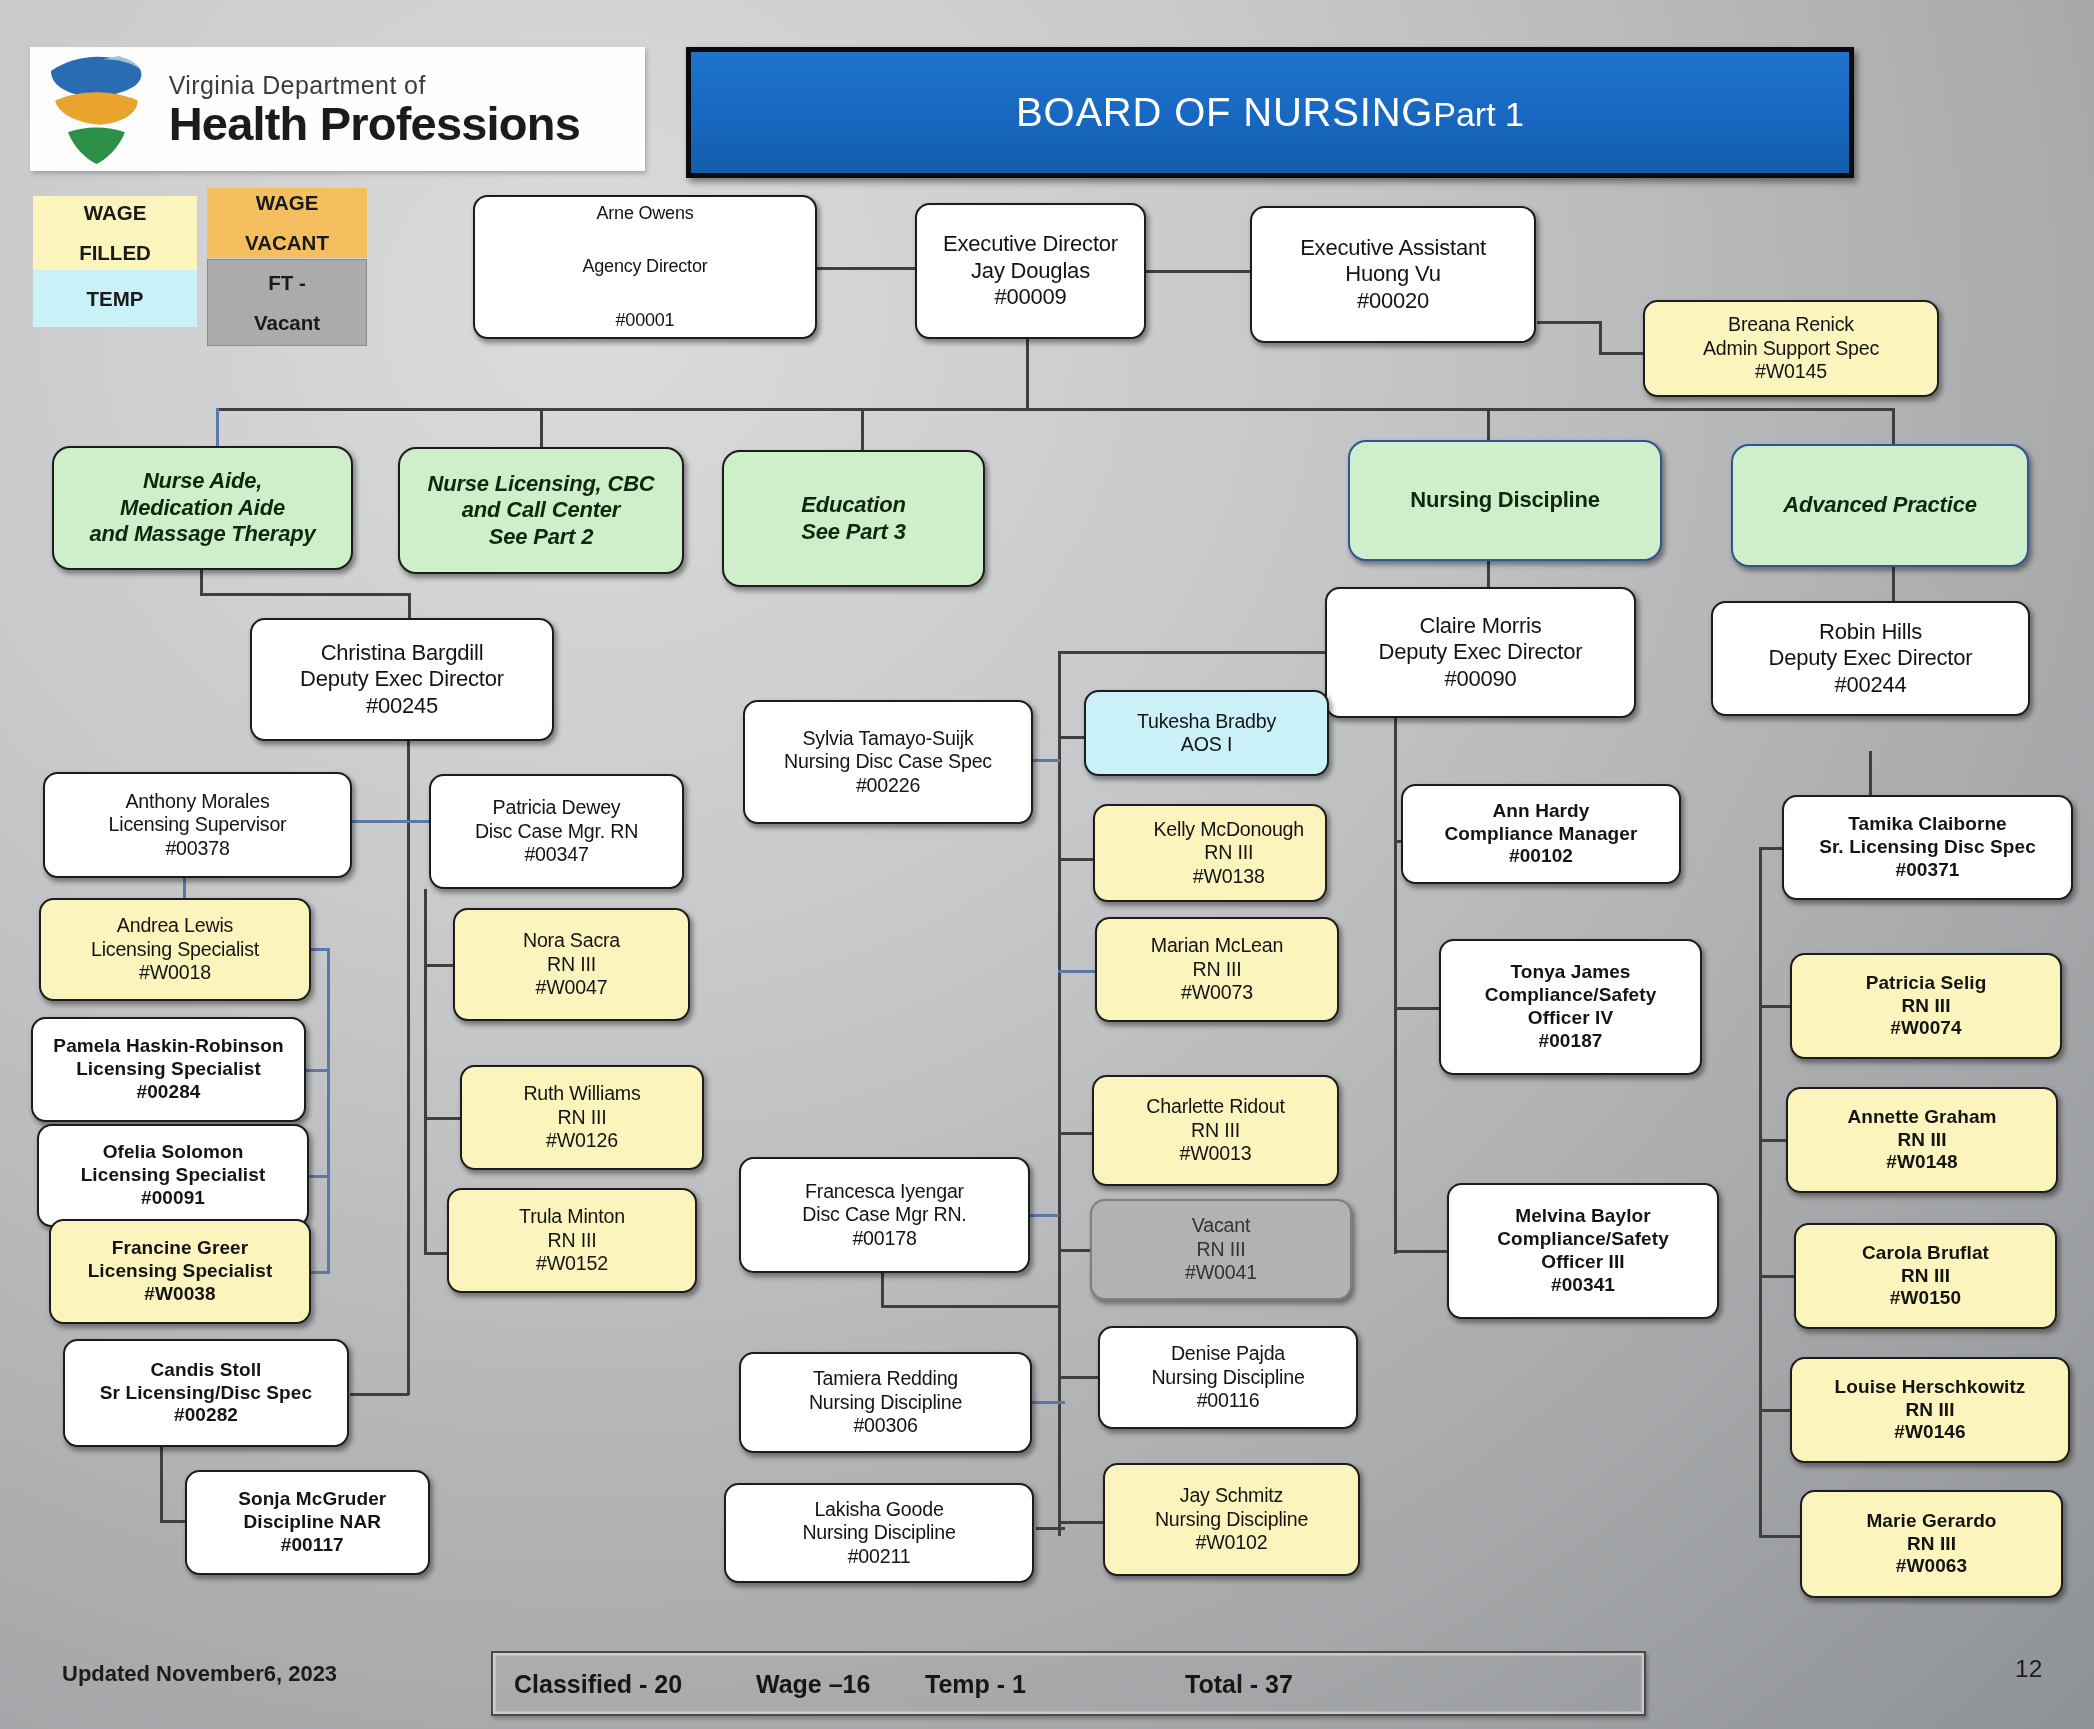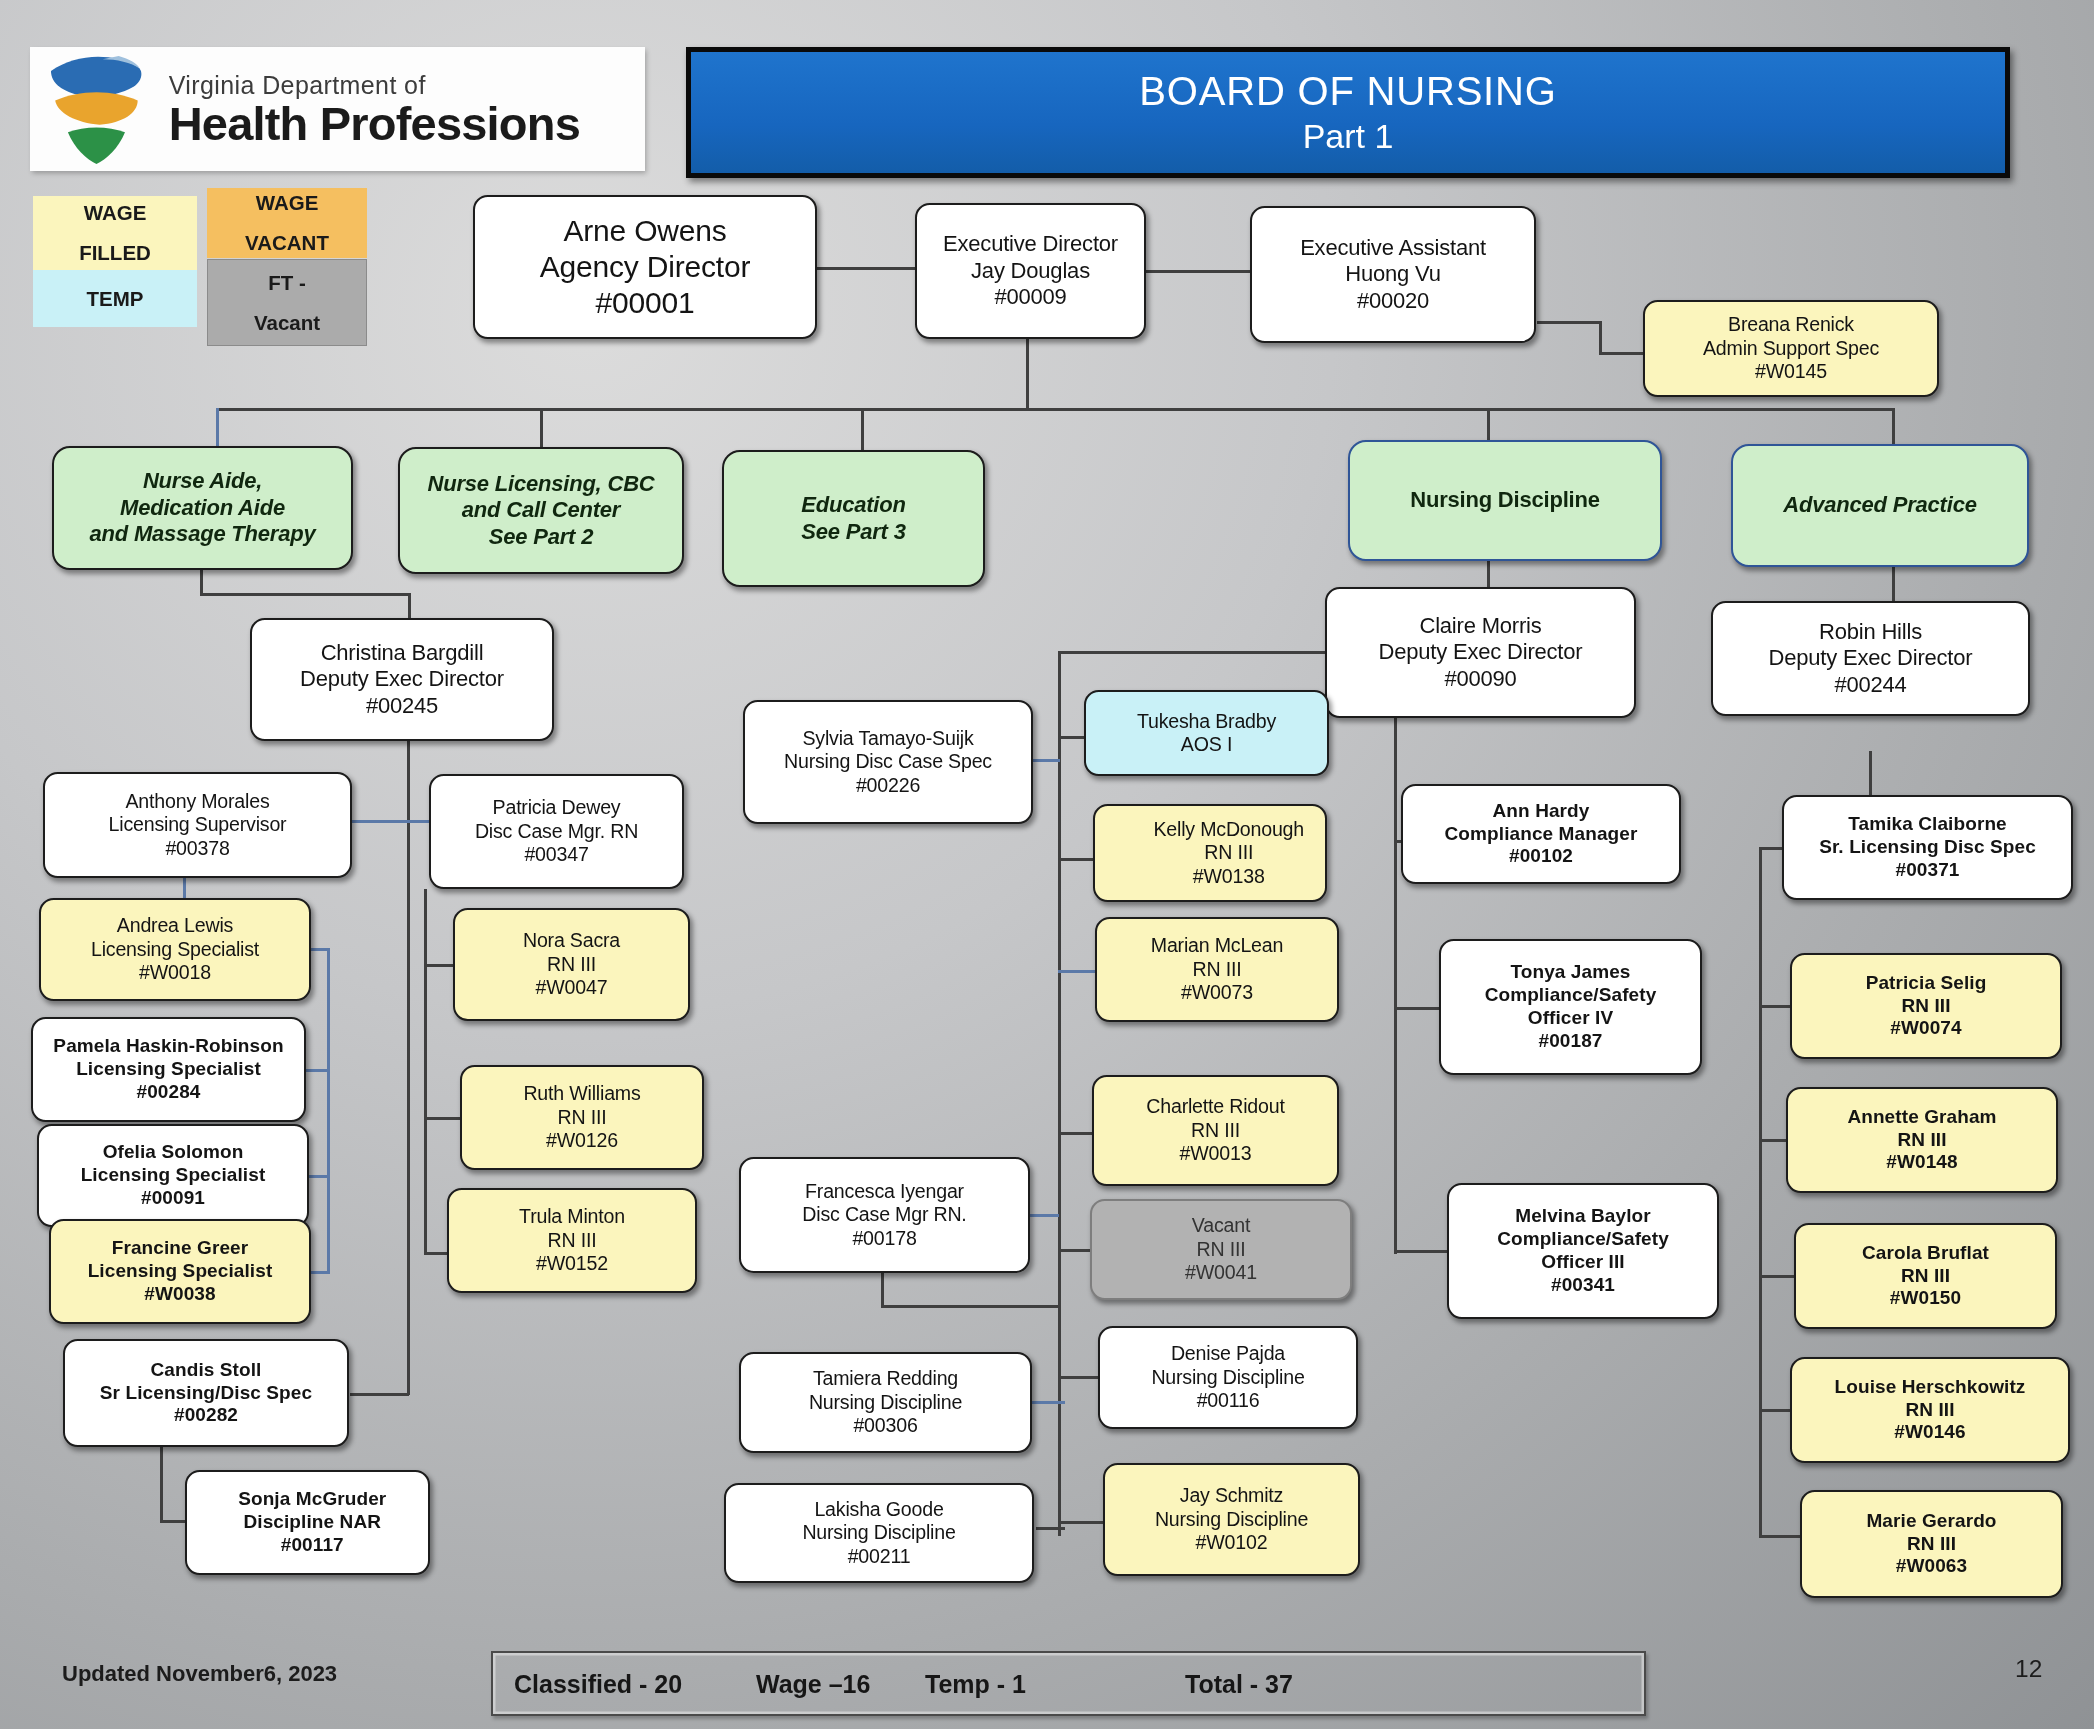--- a/index.html
+++ b/index.html
@@ -13,24 +13,24 @@
   }
   
   .logo-panel{
     position:absolute;left:29.5px;top:47px;width:615px;height:124px;
     background:#fdfdfd;display:flex;align-items:center;gap:14.7px;padding-left:11.5px;box-sizing:border-box;
     box-shadow:1.6px 2.5px 4.9px rgba(0,0,0,.25);
   }
   .logo-text .l1{font-size:25px;color:#3c3c3c;letter-spacing:0.4px;}
   .logo-text .l2{font-size:47px;font-weight:700;color:#1b1b1b;letter-spacing:-0.8px;line-height:1.02;}
   .title-bar{
-    position:absolute;left:686px;top:47px;width:1324px;height:131px;
+    position:absolute;left:686px;top:47px;width:1168px;height:131px;
     background:linear-gradient(180deg,#1f74cd 0%,#1766bf 60%,#135da9 100%);
     border:5.7px solid #0a0a0a;box-sizing:border-box;
-    display:flex;flex-direction:column;align-items:center;justify-content:center;
+    display:flex;flex-direction:row;align-items:center;justify-content:center;
     color:#fff;box-shadow:2.5px 4.1px 6.5px rgba(0,0,0,.45);text-align:right;
   }
   .title-bar .t1{font-size:40px;letter-spacing:0.8px;}
   .title-bar .t2{font-size:34px;margin-top:3.3px;}
   
   .legend-box{
     position:absolute;box-sizing:border-box;
     display:flex;flex-direction:column;align-items:center;justify-content:center;
     font-weight:700;font-size:20.5px;line-height:1.15;text-align:center;color:#1a1a1a;gap:16px;
   }
@@ -47,21 +47,21 @@
     padding:3.3px 6.5px;box-shadow:2.5px 3.3px 4.9px rgba(0,0,0,.4);color:#141414;
   }
   .node.wage{background:#fbf5bd;}
   .node.temp{background:#c9f1f7;}
   .node.vacant{background:#b2b2b2;border-color:#7e7e7e;color:#333;}
   .node.green,.node.green-blue,.node.green-blue-upright{
     background:#cfeeca;font-weight:700;font-style:italic;font-size:22px;border-radius:18px;color:#10270f;
   }
   .node.green-blue,.node.green-blue-upright{border-color:#2f5597;}
   .node.green-blue-upright{font-style:normal;}
-  .node.xl{font-size:30px;letter-spacing:-0.2px;}
+  .node.xl{font-size:18px;letter-spacing:-0.2px;gap:32px;}
   .node.lg{font-size:22px;}
   .node.wide{font-weight:700;font-size:19px;letter-spacing:0.1px;}
   
   .conn{position:absolute;}
   .conn.dark{background:#3f3f3f;}
   .conn.blue{background:#5b79a8;}
   
   .updated{position:absolute;left:62px;top:1661px;font-size:22px;font-weight:600;color:#1c1c1c;}
   .summary-box{
     position:absolute;left:491px;top:1651px;width:1155px;height:65px;box-sizing:border-box;

